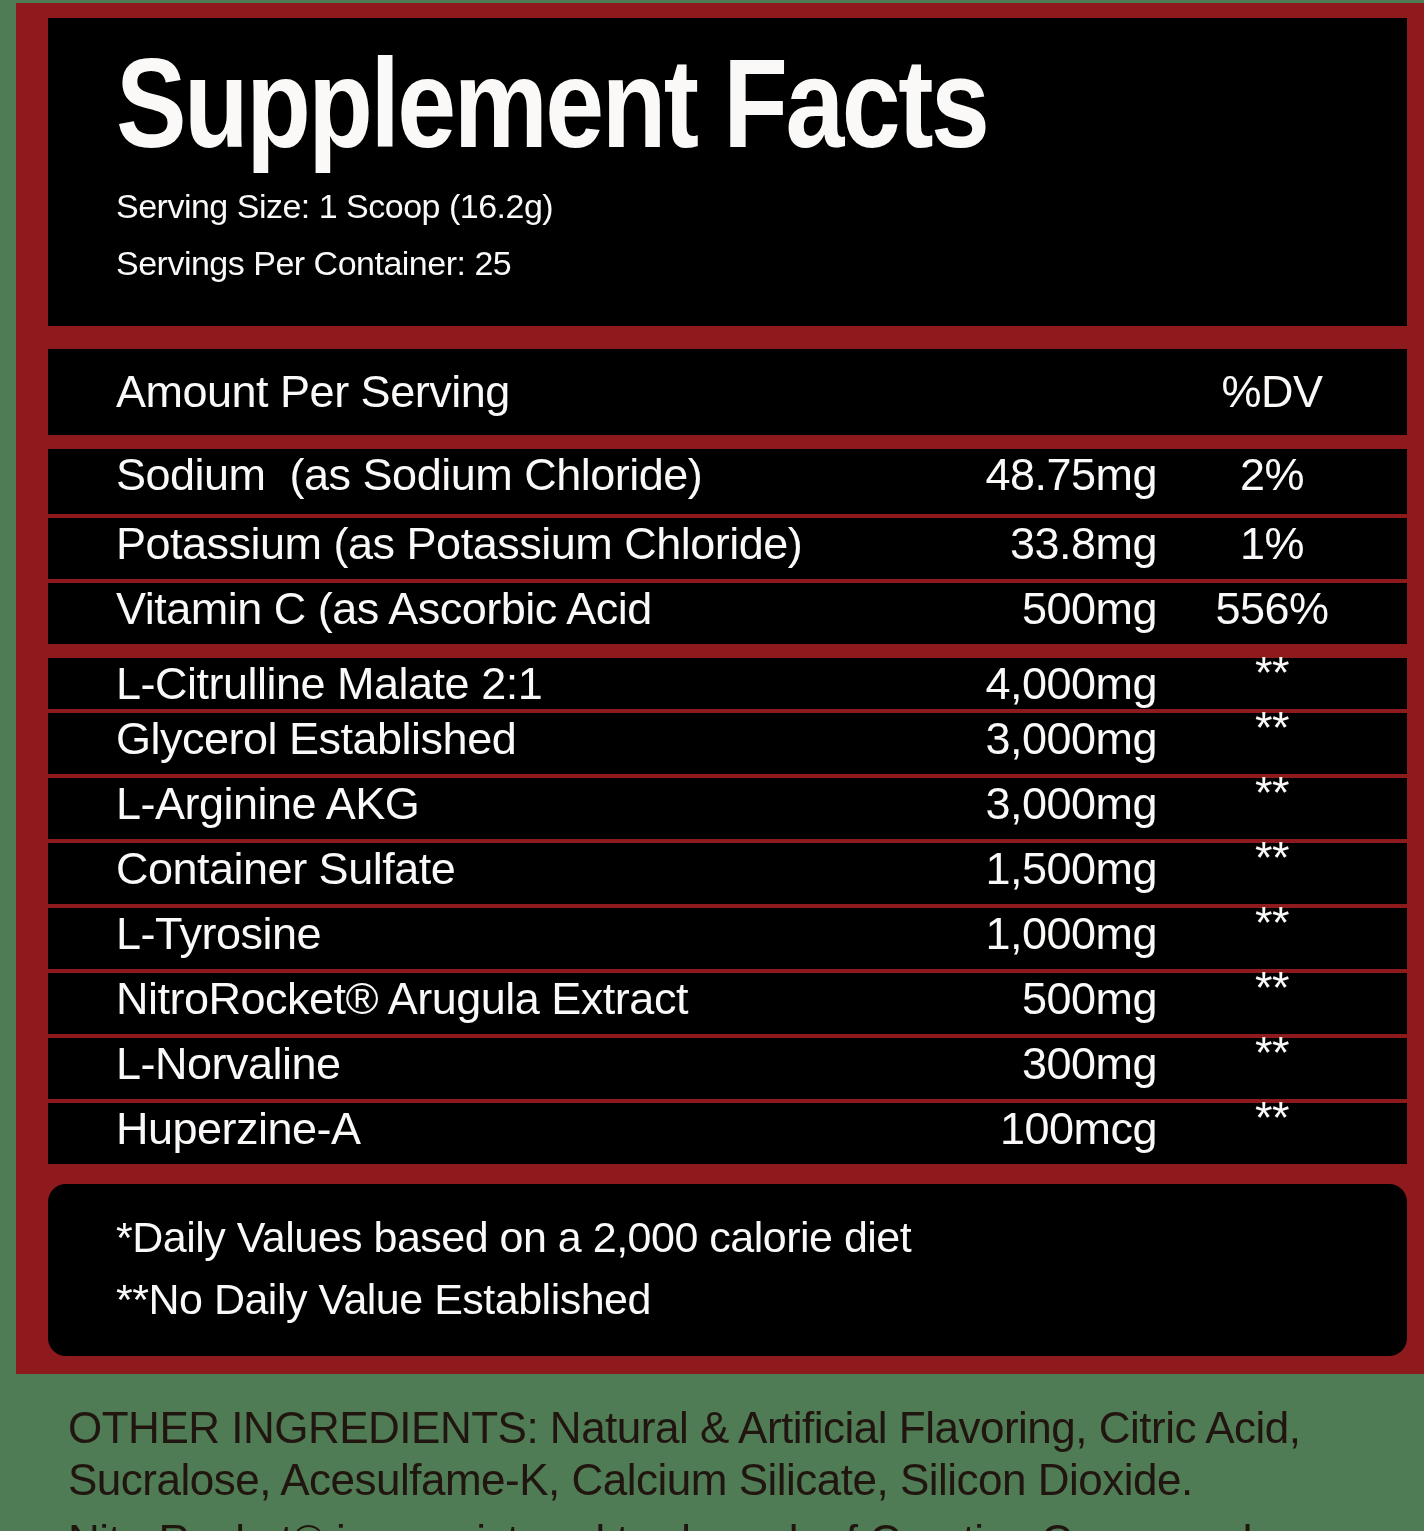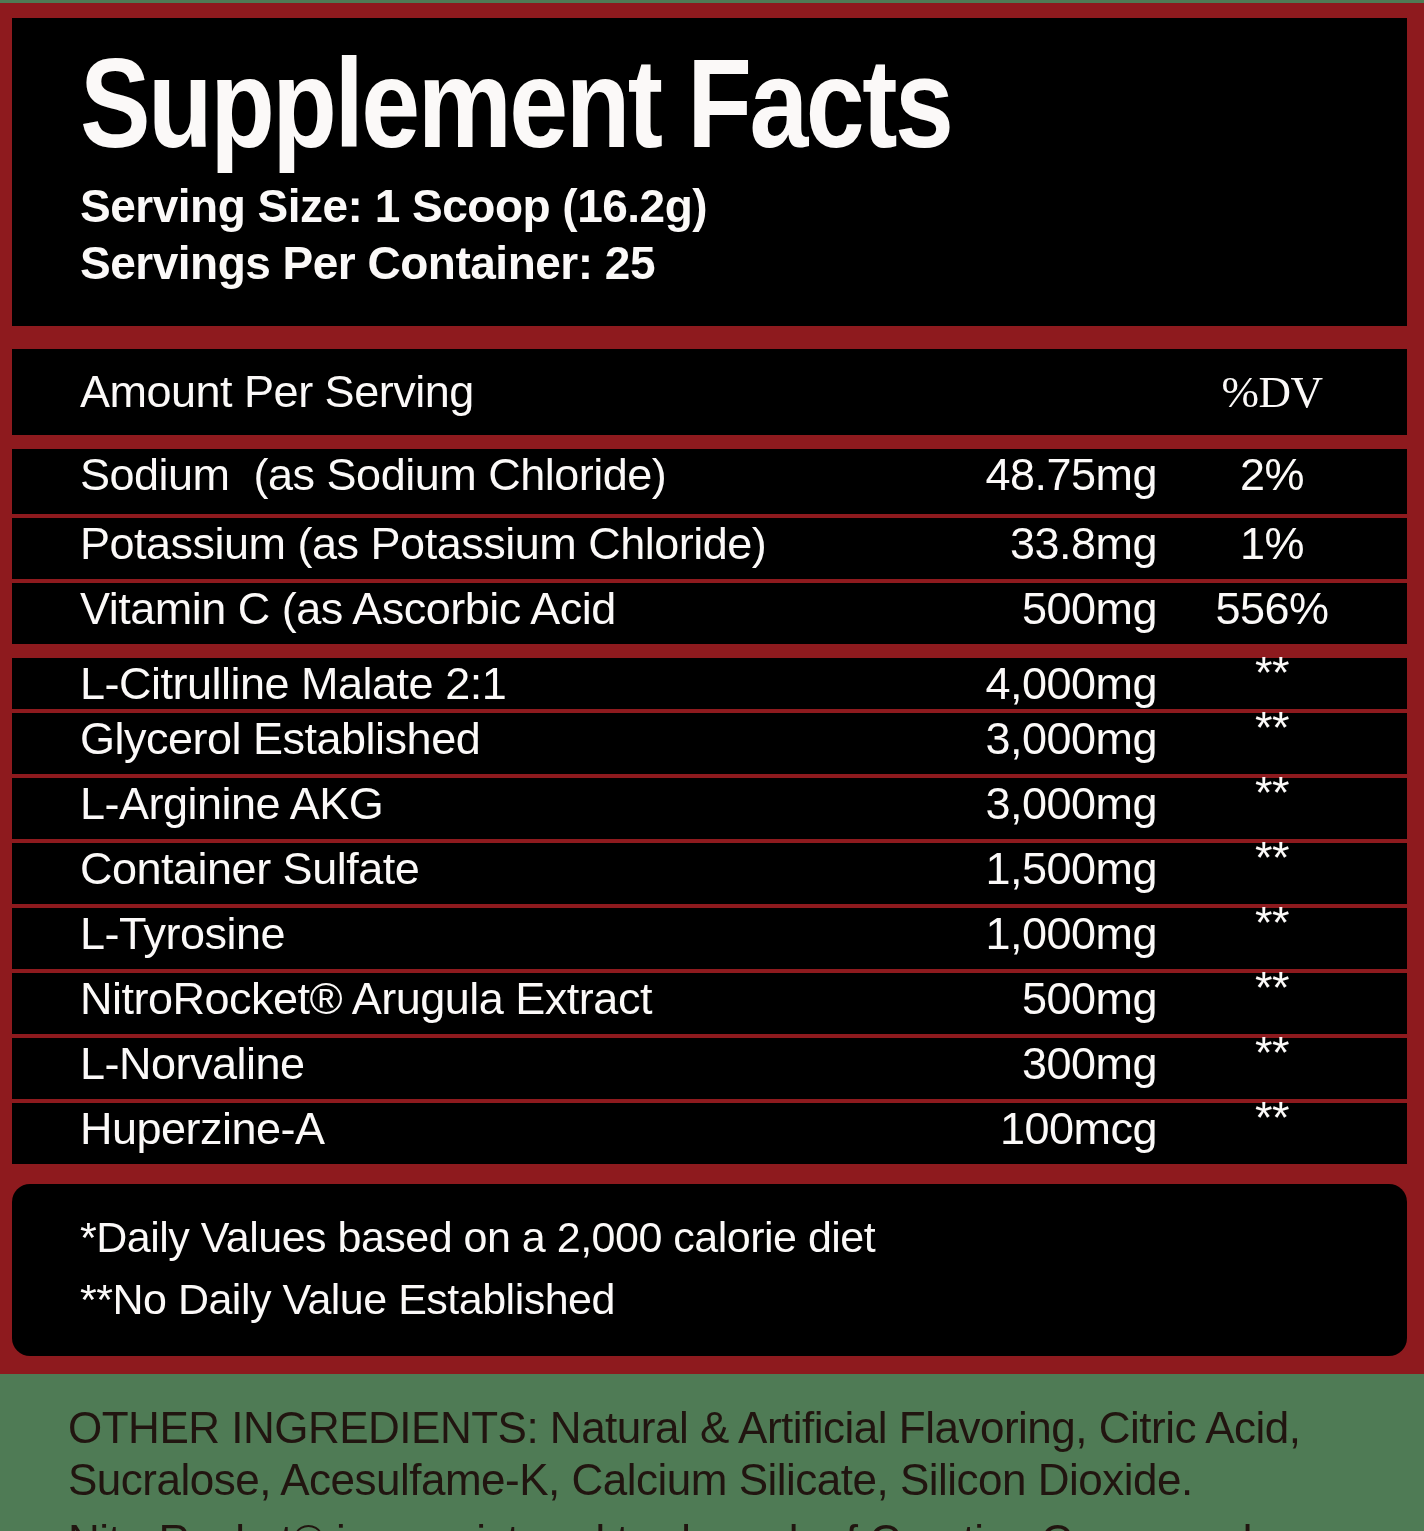--- a/index.html
+++ b/index.html
@@ -12,58 +12,58 @@
   *{box-sizing:border-box;margin:0;padding:0;}
   html,body{width:1424px;}
   body{
     background:var(--green);
     font-family:"Liberation Sans","DejaVu Sans",sans-serif;
     min-height:1531px;
   }
   .label-panel{
     background:var(--red);
     margin-top:3px;
-    padding:15px 17px 18px 12px;
+    padding:15px 17px 18px 32px;
+    margin-left:16px;
   }
   .box{
     background:var(--black);
     color:var(--white);
   }
   
   .box-title{
     padding:30px 0 34px 68px;
   }
   .title{
     font-size:126px;
     font-weight:bold;
     letter-spacing:-3px;
     line-height:112px;
     transform:scaleX(0.84);
     transform-origin:left center;
     white-space:nowrap;
     margin-bottom:18px;
   }
   .serving-line{
-    font-size:46px;
+    font-size:34px;
     line-height:57px;
     letter-spacing:-0.5px;
-    font-weight:bold;
   }
   
   .box-colhead{
     margin-top:23px;
     height:86px;
     display:flex;
     align-items:center;
     padding:0 20px 0 68px;
     font-size:45px;
     letter-spacing:-0.5px;
   }
   .colhead-name{flex:1;}
-  .col-dv{width:230px;text-align:center;flex:none;font-family:Liberation Serif, serif;}
+  .col-dv{width:230px;text-align:center;flex:none;}
   
   .box-table{margin-top:14px;}
   .row{
     height:65px;
     display:flex;
     align-items:flex-start;
     padding:0 20px 0 68px;
     font-size:45px;
     letter-spacing:-0.5px;
   }

